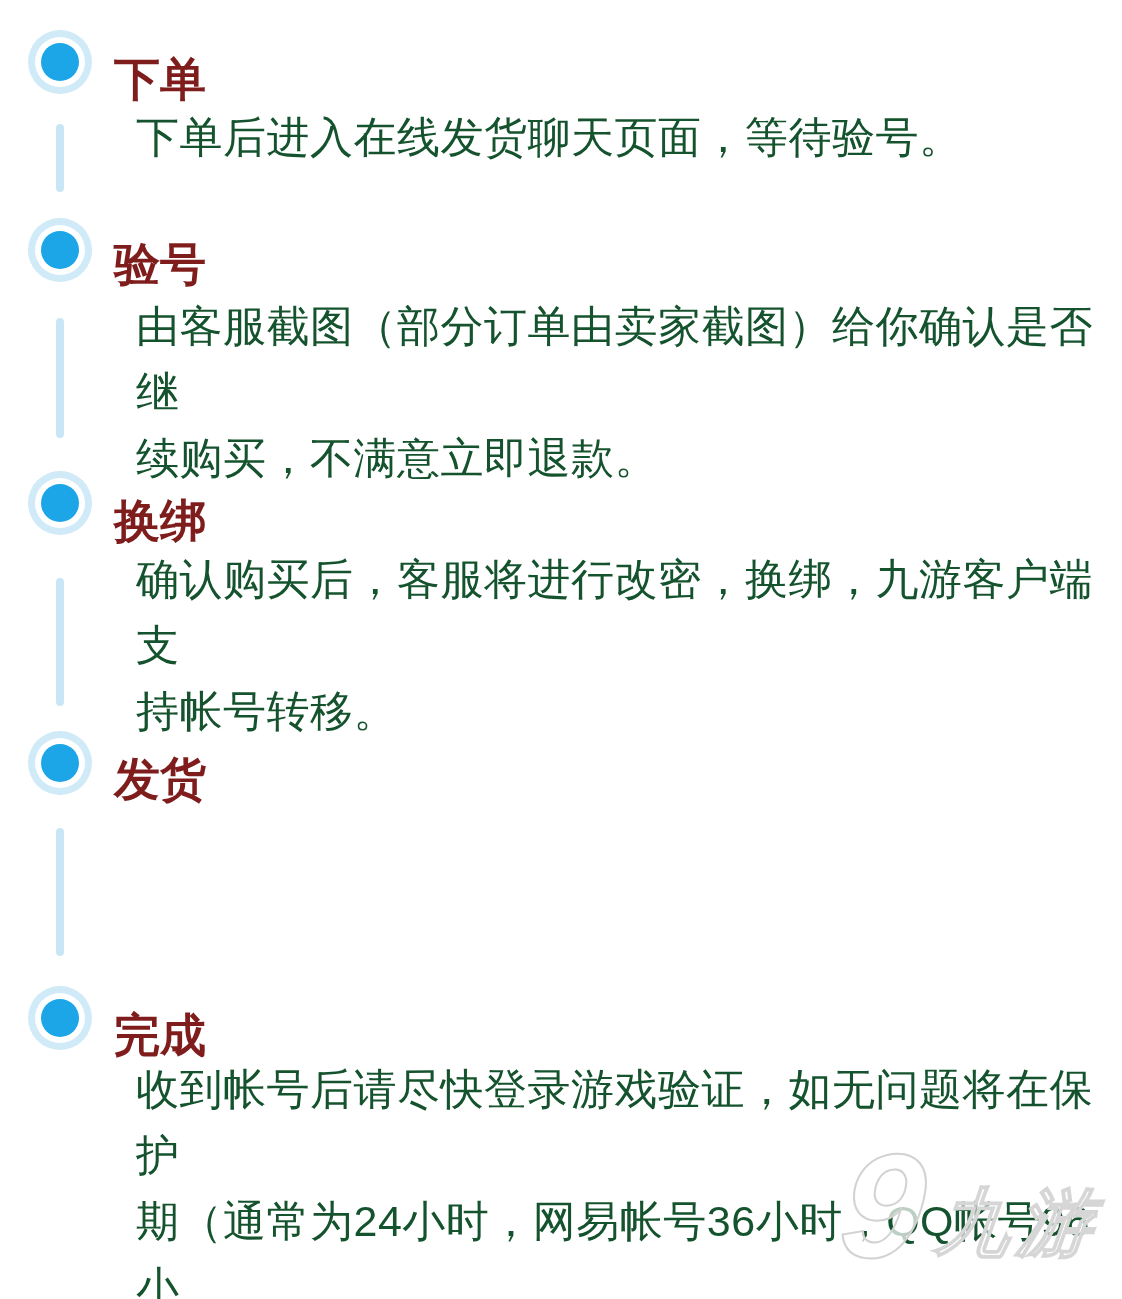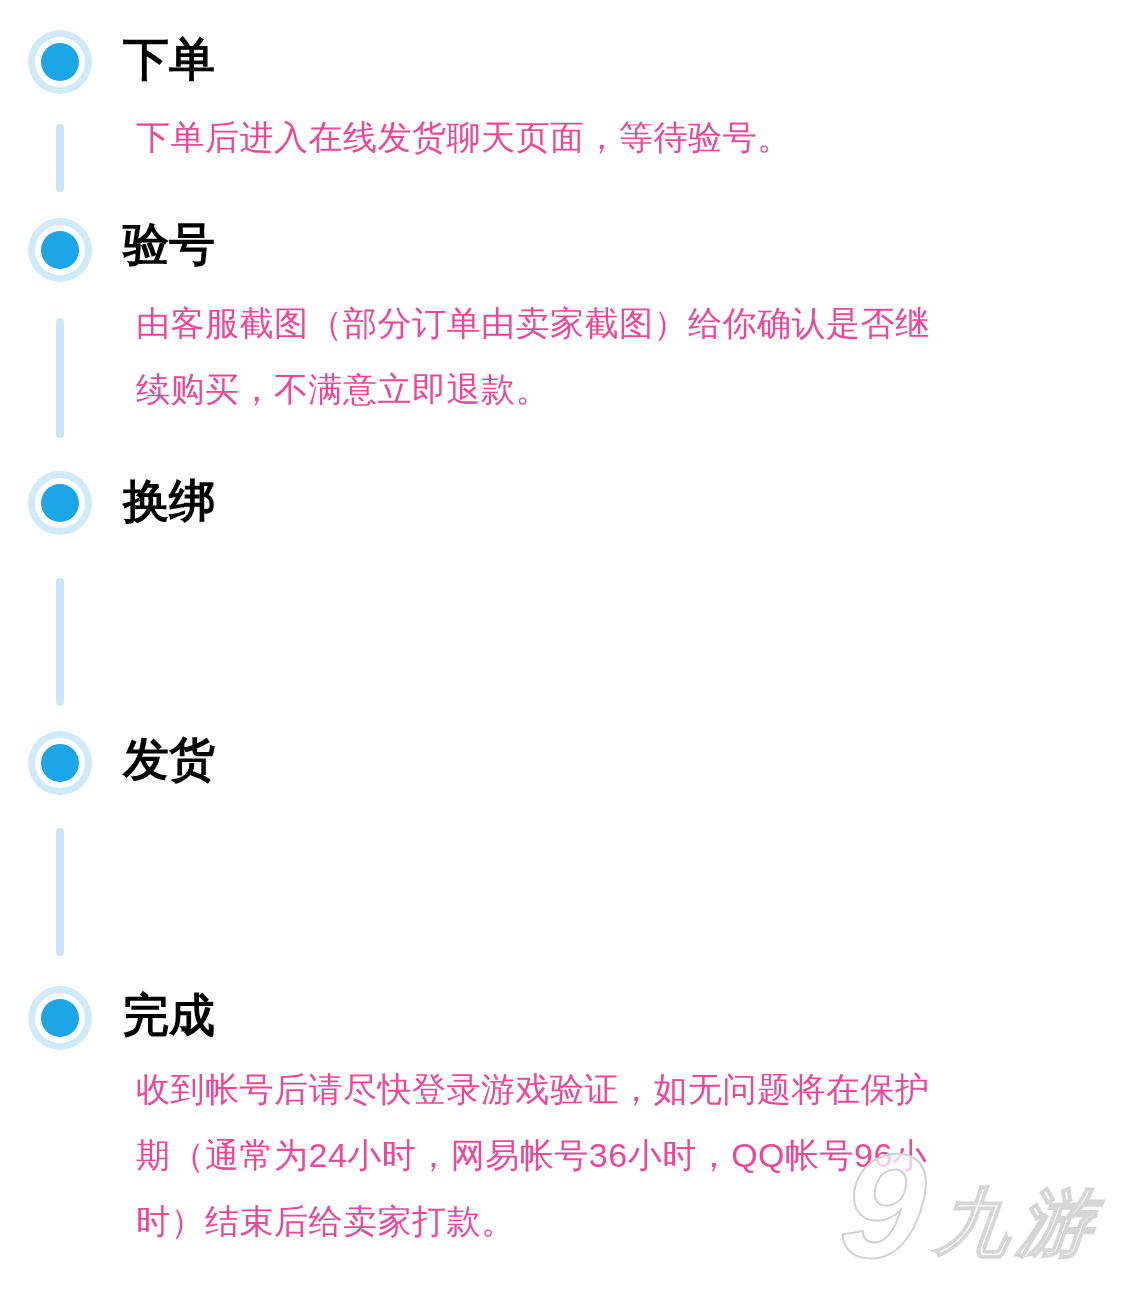--- a/index.html
+++ b/index.html
@@ -33,45 +33,46 @@
     background: #c9e6f7;
     border-radius: 4px;
   }
   .connector.c1 { top: 124px; height: 68px; }
   .connector.c2 { top: 318px; height: 120px; }
   .connector.c3 { top: 578px; height: 128px; }
   .connector.c4 { top: 828px; height: 128px; }
 
   .step-title {
     position: absolute;
-    left: 123px;
+    left: 114px;
     font-size: 46px;
     font-weight: bold;
-    color: #000000;
+    color: #7f1d1d;
     line-height: 52px;
     white-space: nowrap;
+    margin-top: 20px;
   }
   .step-title.t1 { top: 33px; }
   .step-title.t2 { top: 218px; }
   .step-title.t3 { top: 475px; }
   .step-title.t4 { top: 733px; }
   .step-title.t5 { top: 989px; }
 
   .step-desc {
     position: absolute;
     left: 136px;
     width: 970px;
-    font-size: 34px;
-    color: #ec4899;
+    font-size: 43px;
+    color: #14532d;
     line-height: 66px;
     white-space: pre-line;
     letter-spacing: 0.5px;
   }
   .step-desc.p1 { top: 104px; }
-  .step-desc.p2 { top: 293px; font-family: Liberation Mono, monospace; }
+  .step-desc.p2 { top: 293px; }
   .step-desc.p3 { top: 546px; }
   .step-desc.p4 { top: 800px; }
   .step-desc.p5 { top: 1056px; }
 
   
   .watermark {
     position: absolute;
     left: 842px; top: 1142px;
     display: flex;
     align-items: flex-start;
@@ -111,20 +112,22 @@
 
   <div class="dot d2"></div>
   <div class="connector c2"></div>
   <div class="step-title t2">验号</div>
   <div class="step-desc p2">由客服截图（部分订单由卖家截图）给你确认是否继
 续购买，不满意立即退款。</div>
 
   <div class="dot d3"></div>
   <div class="connector c3"></div>
   <div class="step-title t3">换绑</div>
+  <div class="step-desc p3">确认购买后，客服将进行改密，换绑，九游客户端支
+持帐号转移。</div>
 
   <div class="dot d4"></div>
   <div class="connector c4"></div>
   <div class="step-title t4">发货</div>
 
   <div class="dot d5"></div>
   <div class="step-title t5">完成</div>
   <div class="step-desc p5">收到帐号后请尽快登录游戏验证，如无问题将在保护
 期（通常为24小时，网易帐号36小时，QQ帐号96小
 时）结束后给卖家打款。</div>

